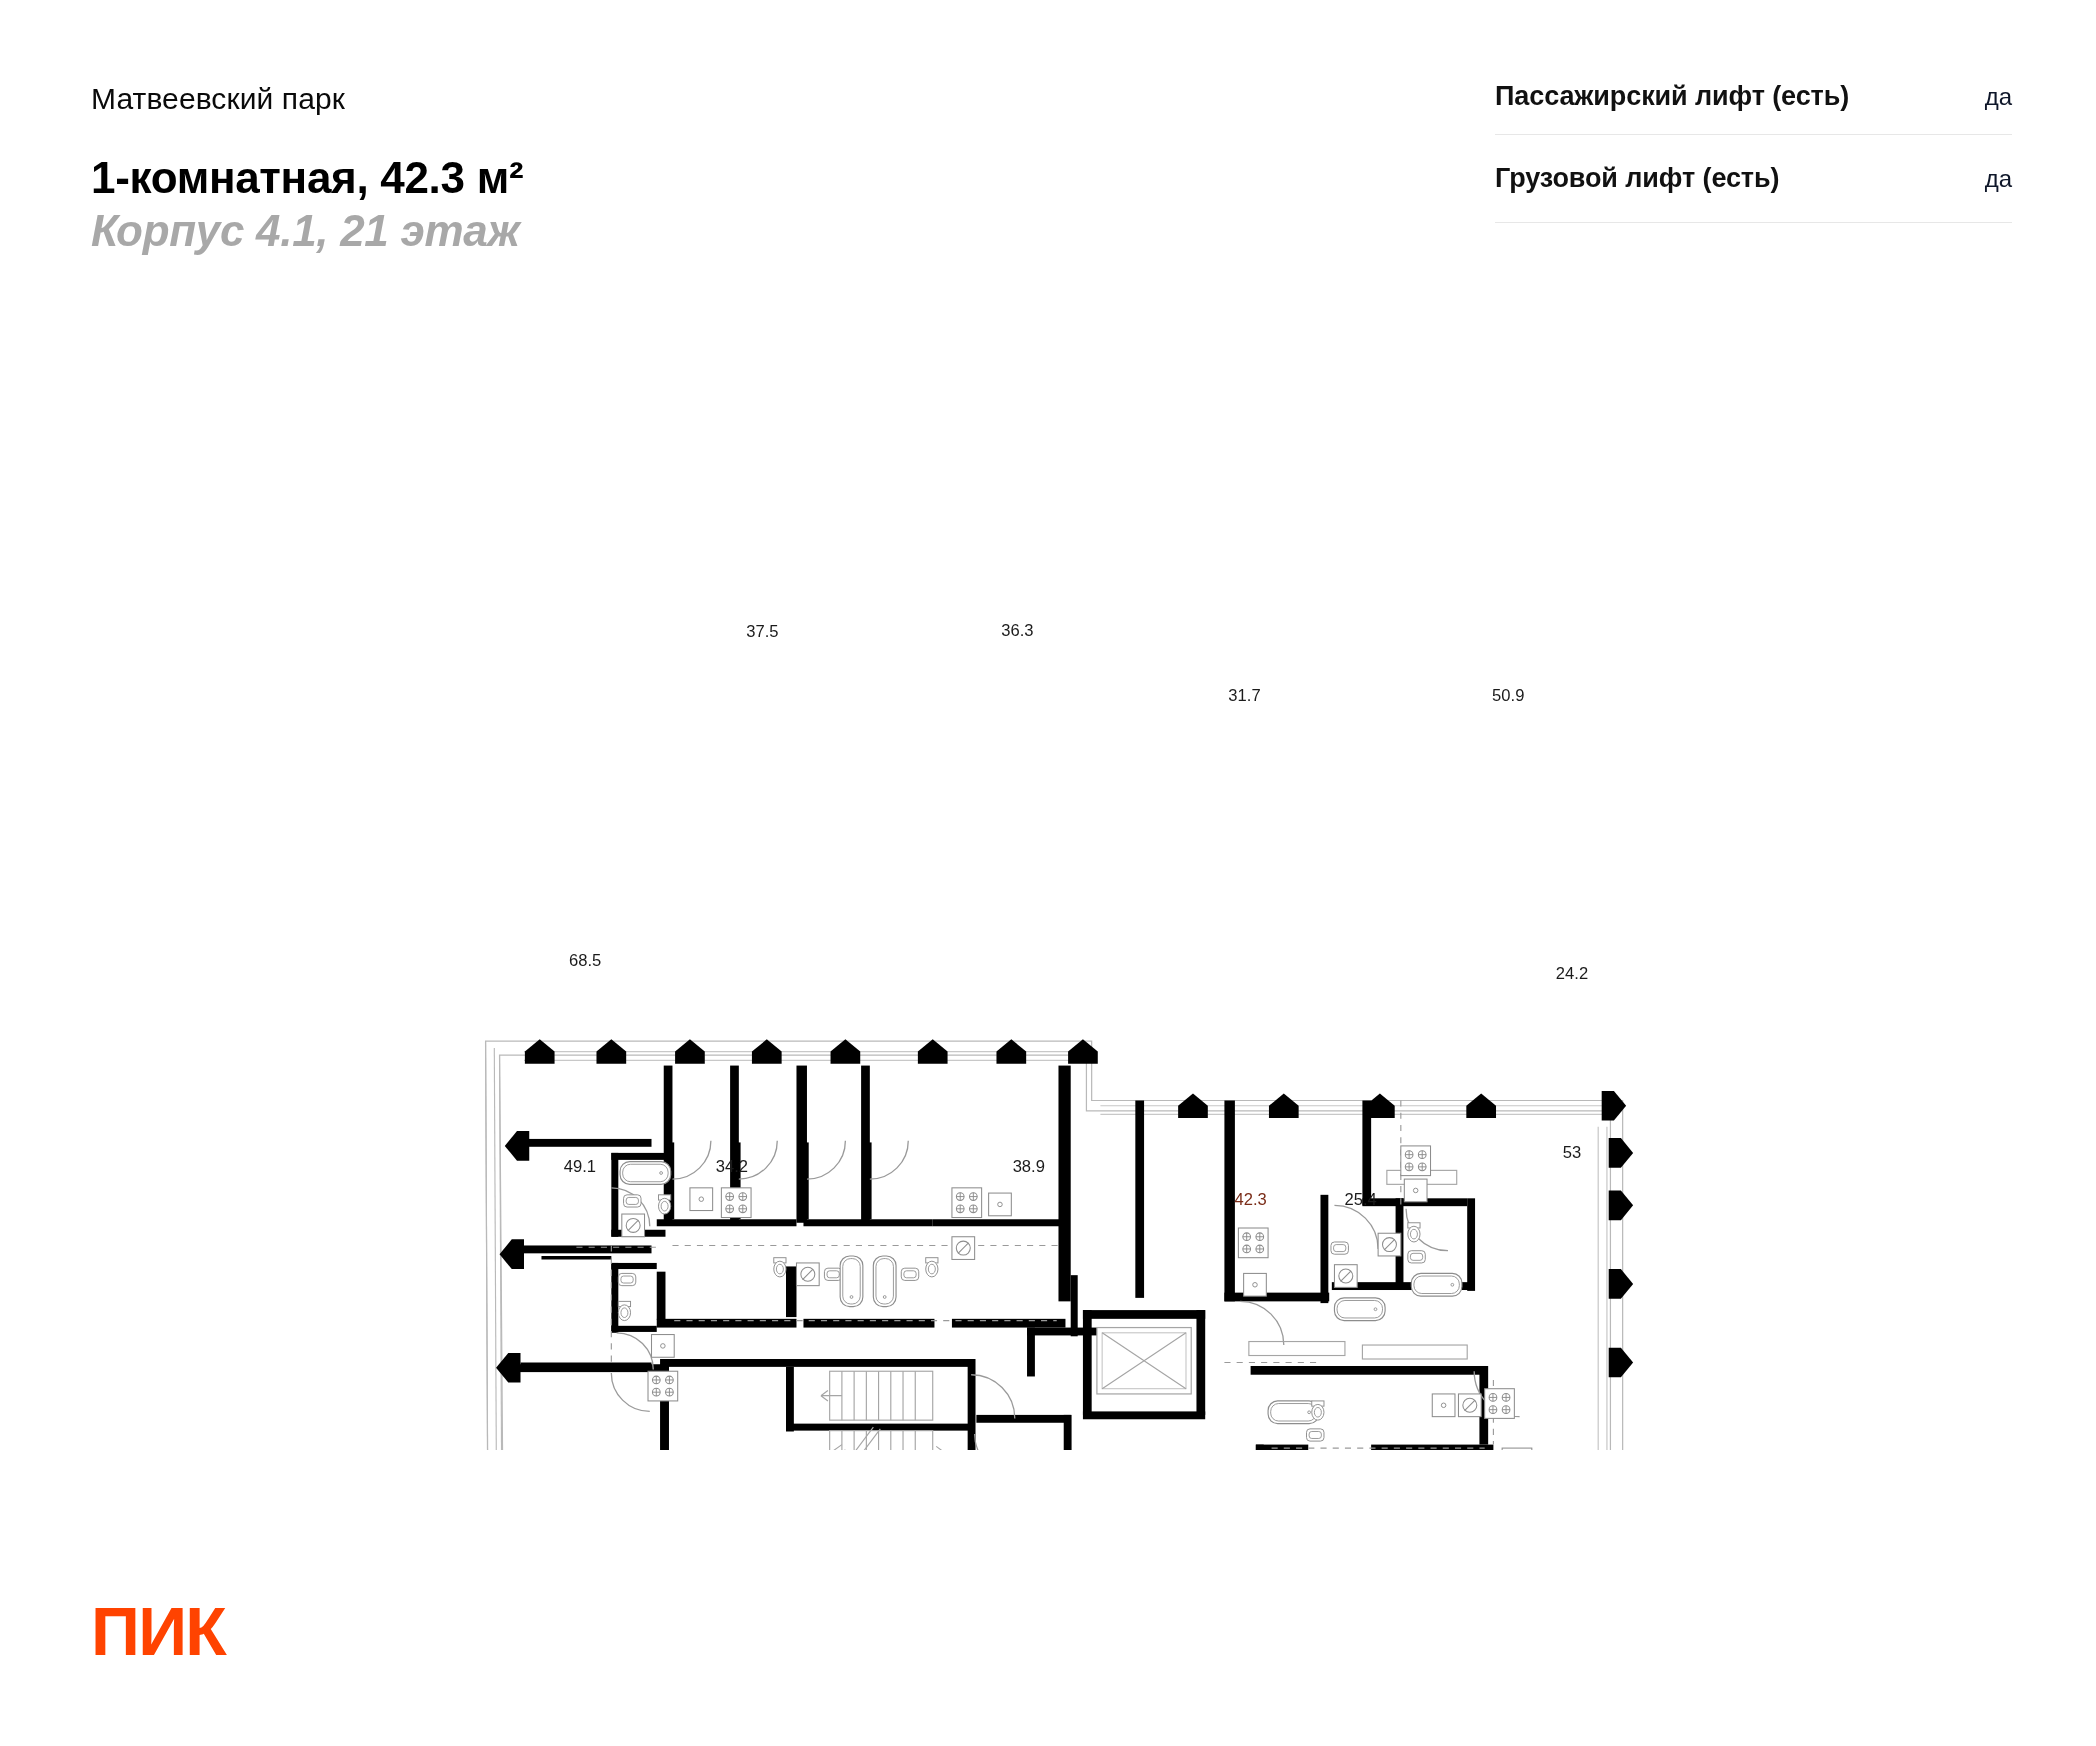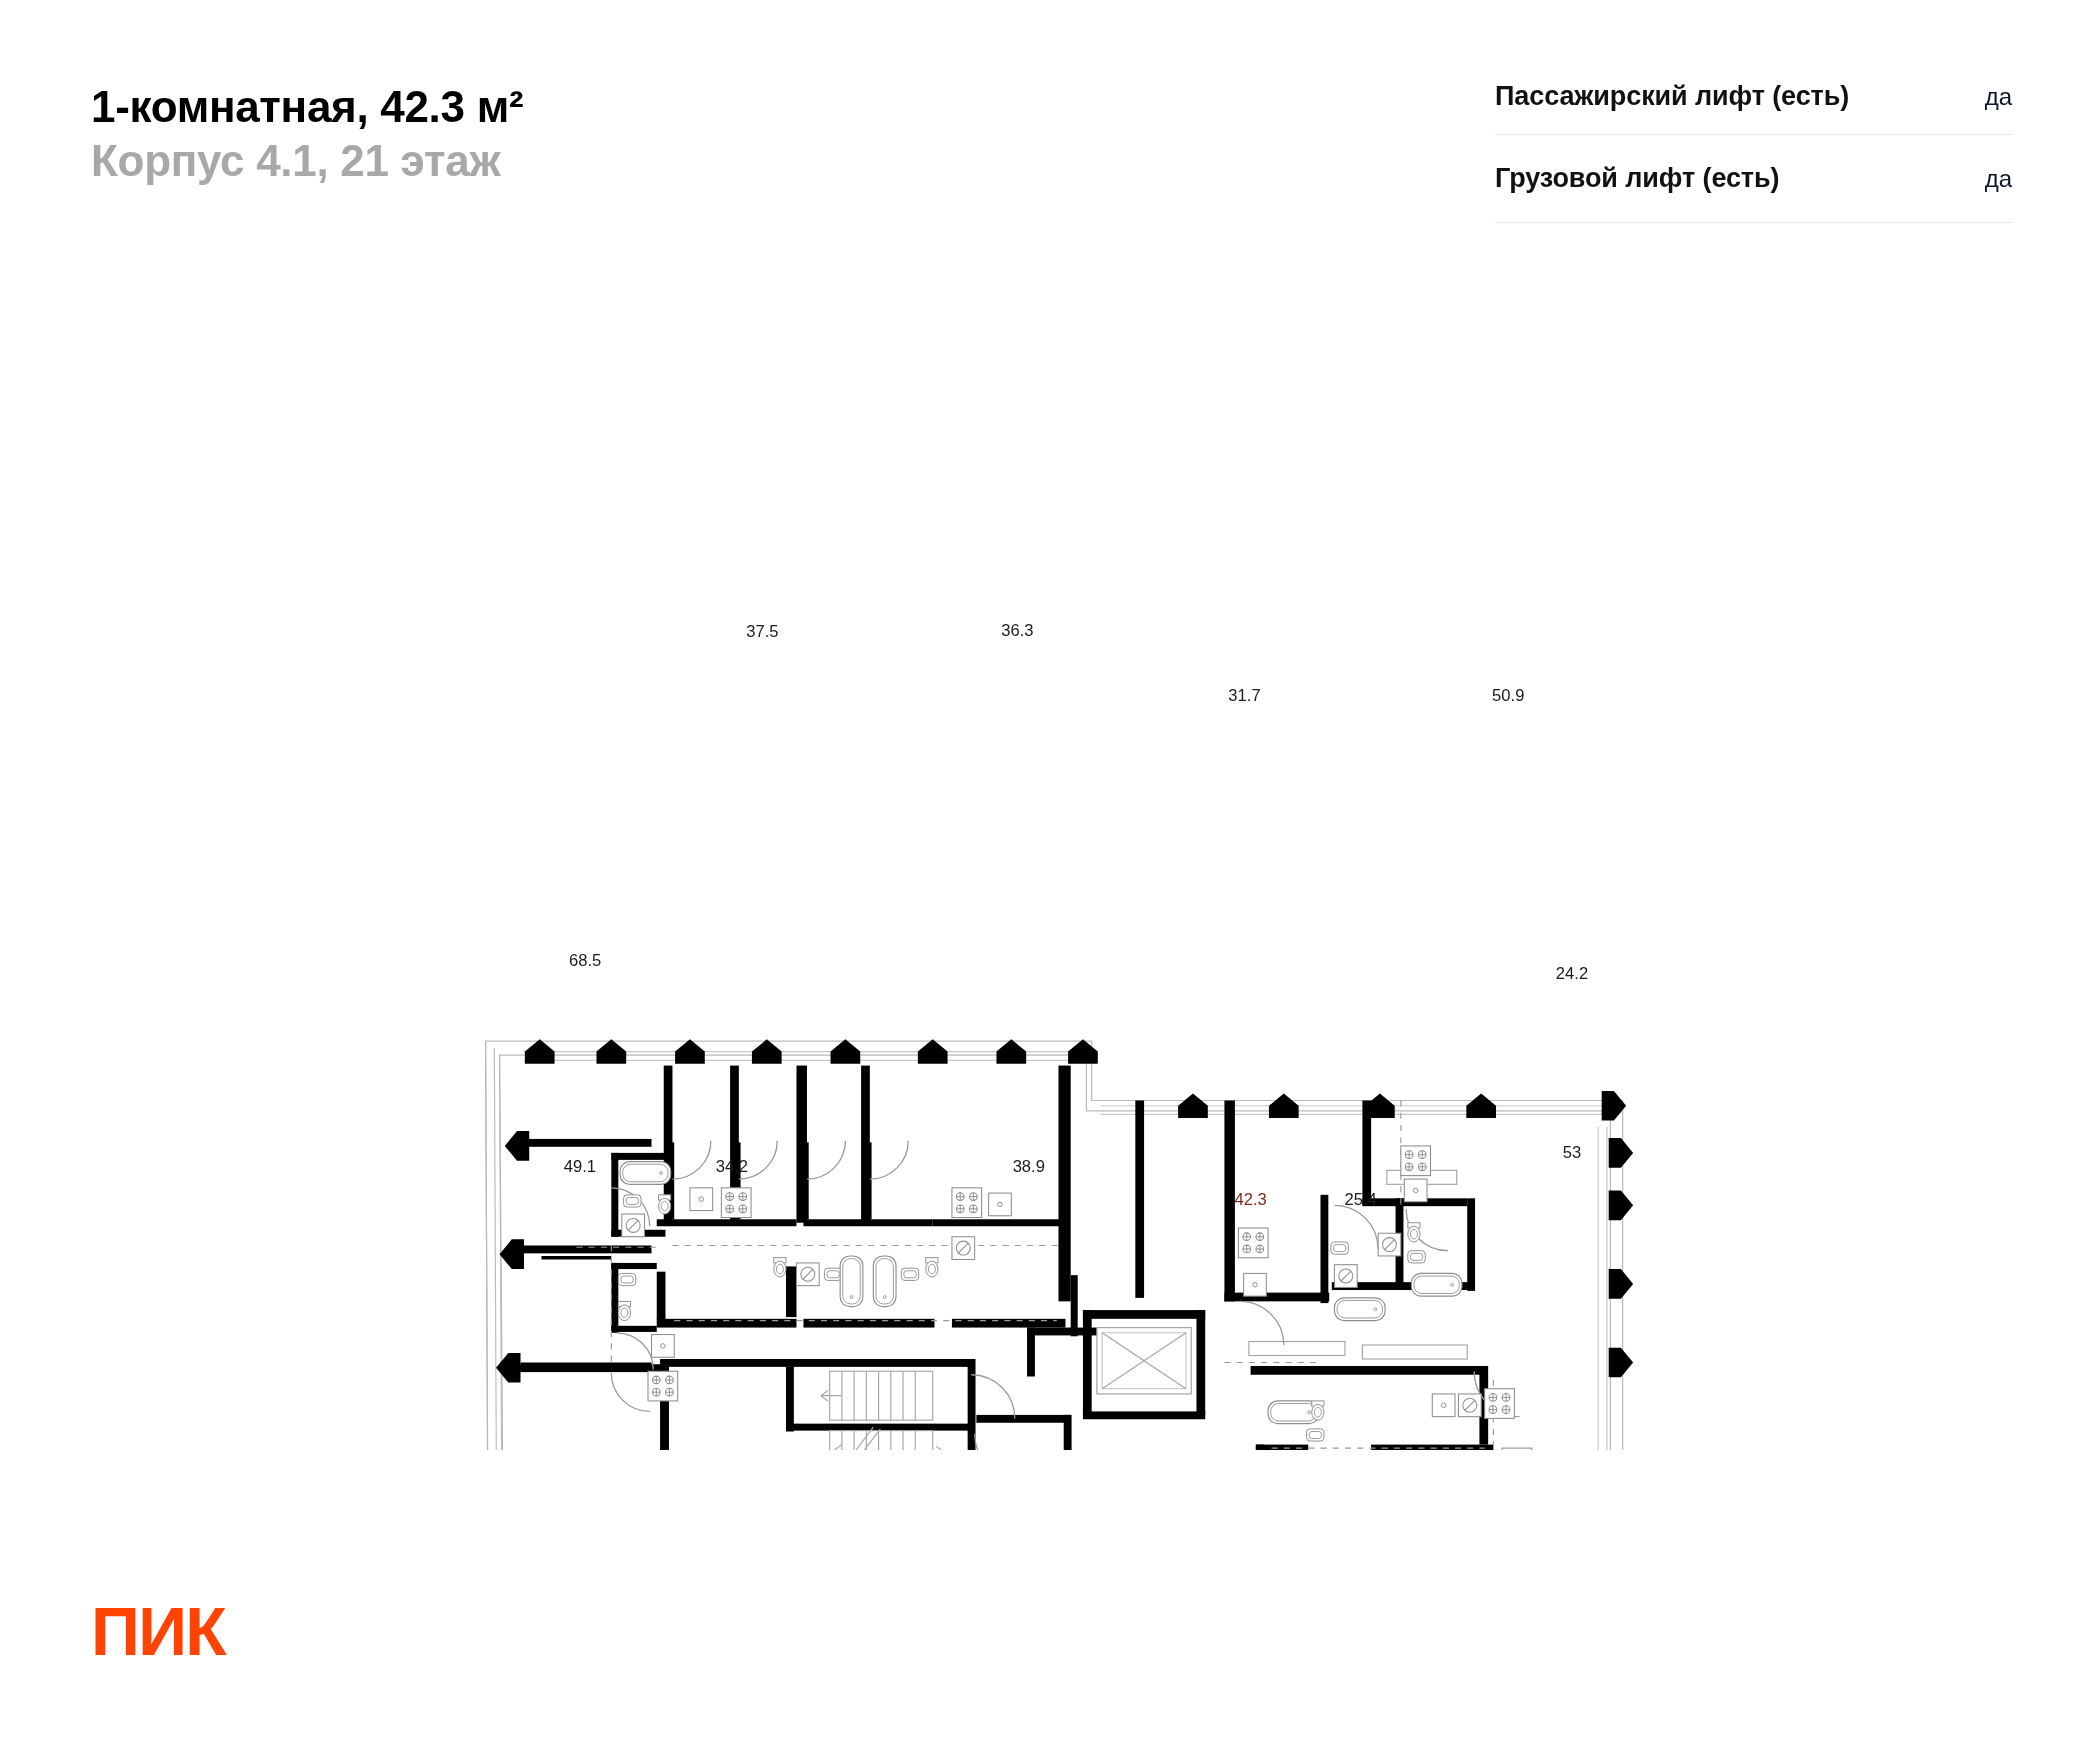--- a/index.html
+++ b/index.html
@@ -45,20 +45,21 @@
     letter-spacing: -0.3px;
     margin: 0;
   }
   .flat-sub {
     font-size: 44px;
     font-weight: 700;
     color: #a8a8a8;
     line-height: 1.22;
     letter-spacing: -0.3px;
     margin: 0;
+    font-style: italic;
   }
 
   
   .specs {
     position: absolute;
     left: 1495px;
     top: 59px;
     width: 517px;
   }
   .spec-row {
@@ -122,20 +123,21 @@
     color: #FF4300;
     font-family: "Liberation Sans", sans-serif;
   }
 </style>
 </head>
 <body>
 
 <div class="header">
 
   <div class="title-block">
+    <div class="complex-name">Матвеевский парк</div>
     <div class="flat-title">1-комнатная, 42.3 м²</div>
     <div class="flat-sub">Корпус 4.1, 21 этаж</div>
   </div>
 
   <div class="specs">
     <div class="spec-row">
       <span class="spec-label">Пассажирский лифт (есть)</span>
       <span class="spec-value">да</span>
     </div>
     <div class="spec-row">

